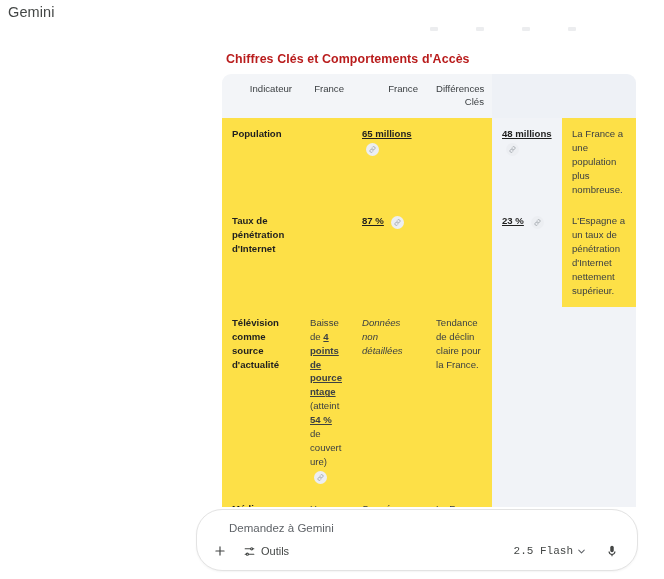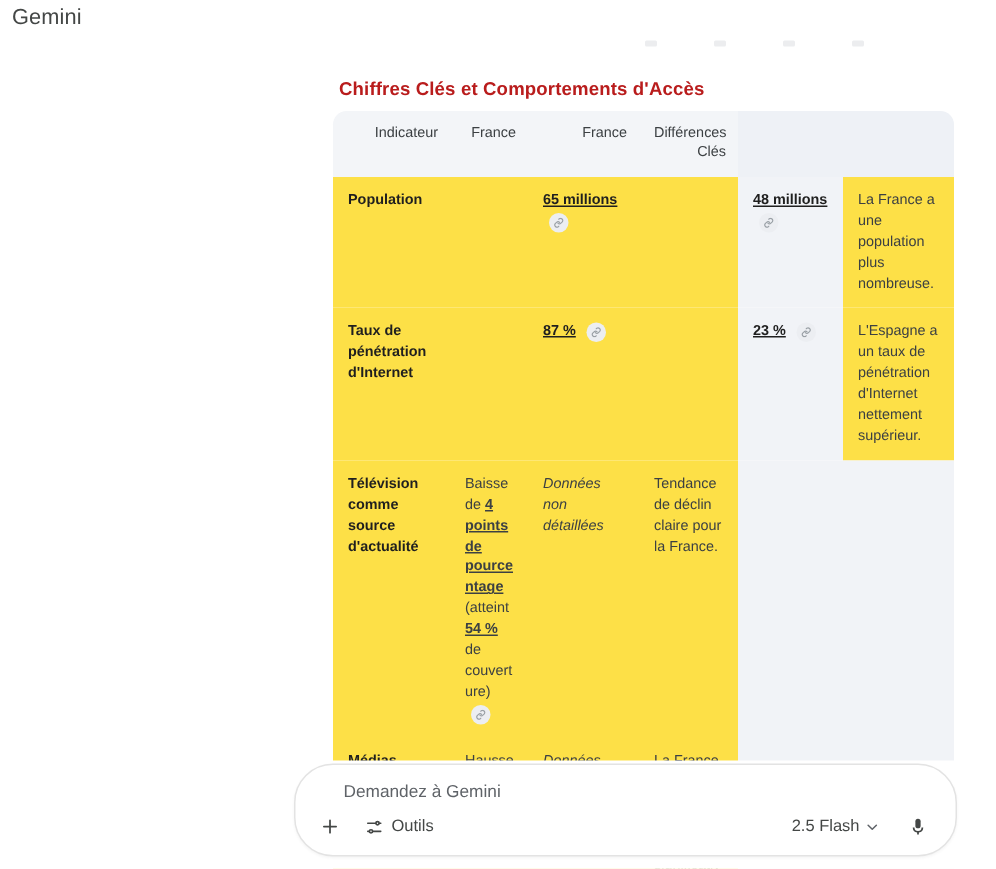--- a/index.html
+++ b/index.html
@@ -189,20 +189,21 @@
     align-items: center;
     gap: 3px;
     height: 22px;
     padding: 0 4px;
     color: #444746;
     font-size: 11px;
     cursor: pointer;
     background: transparent;
     border: none;
     white-space: nowrap;
+    font-family: Liberation Mono, monospace;
   }
   .model-btn svg { width: 11px; height: 11px; display:block; color:#5f6368; }
   .mic-btn { margin-left: 10px; }
 </style>
 </head>
 <body>
 
 <div class="app">
 
   <div class="brand">Gemini</div>

